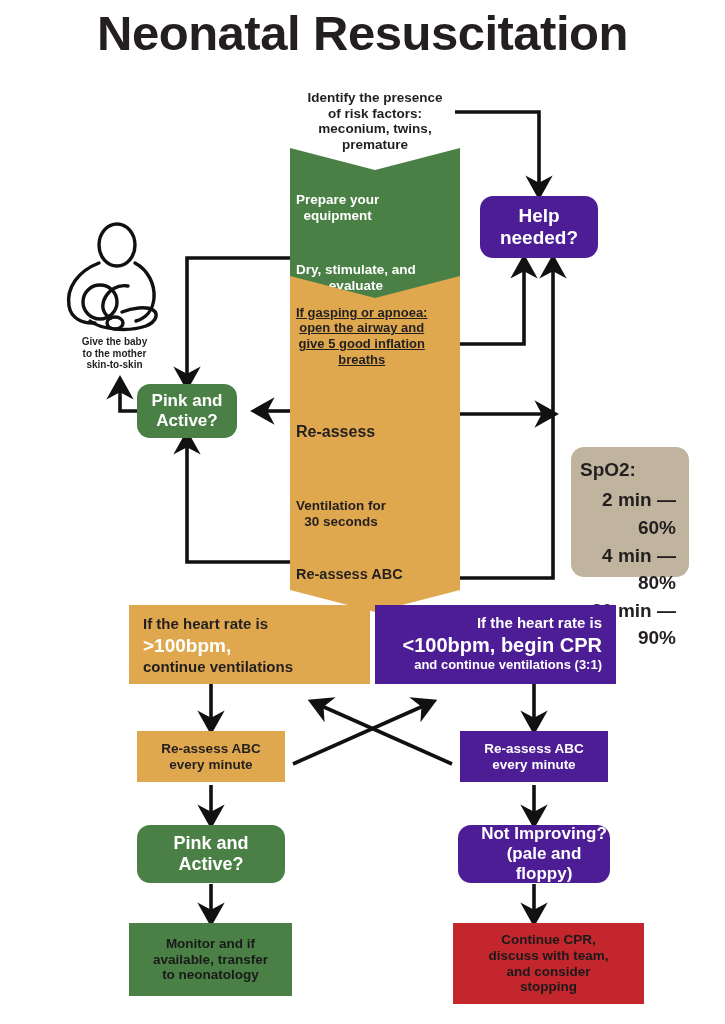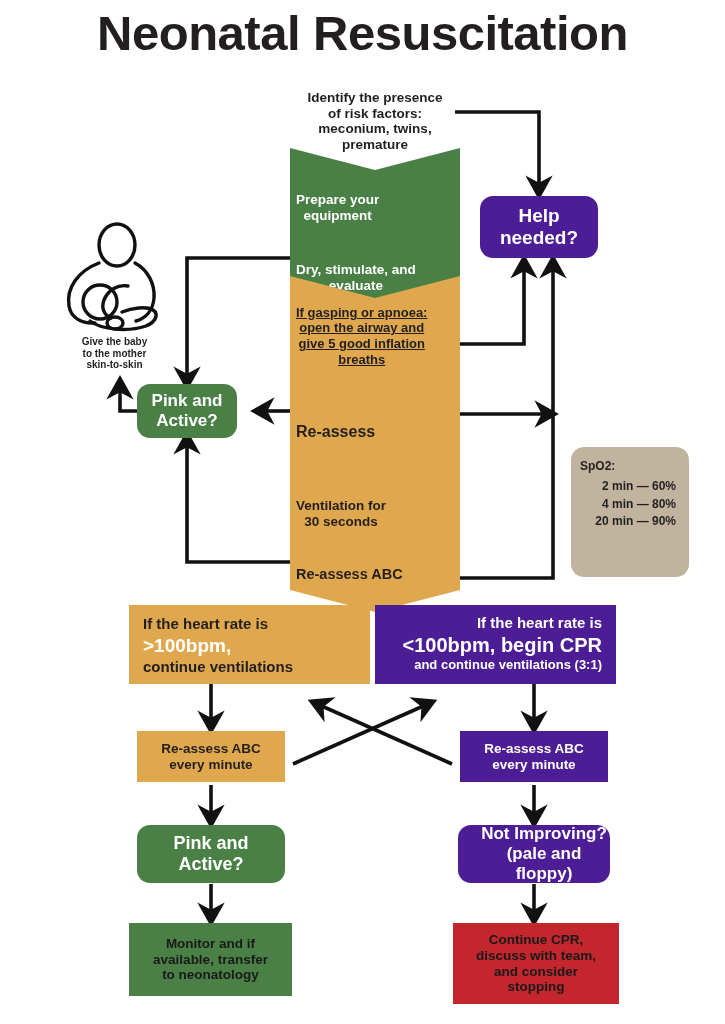--- a/index.html
+++ b/index.html
@@ -137,21 +137,21 @@
     </g>
   </svg>
 
   <div class="txt" style="left:42px;top:336px;width:145px;font-size:10px;">Give the baby<br>to the mother<br>skin-to-skin</div>
 
   <div class="shape green rounded-lg" style="left:137px;top:384px;width:100px;height:54px;font-size:17px;">
     <span>Pink and<br>Active?</span>
   </div>
 
   <div class="shape tan rounded-lg" style="left:571px;top:447px;width:118px;height:130px;
-              display:block;padding:12px 9px 0 9px;text-align:left;font-size:12px;border-radius:13px;">
+              display:block;padding:12px 9px 0 9px;text-align:left;font-size:19px;border-radius:13px;">
     <div style="margin-bottom:5px;">SpO2:</div>
     <div style="text-align:right;padding-right:4px;line-height:1.45;">2 min — 60%</div>
     <div style="text-align:right;padding-right:4px;line-height:1.45;">4 min — 80%</div>
     <div style="text-align:right;padding-right:4px;line-height:1.45;">20 min — 90%</div>
   </div>
 
   <div class="shape gold" style="left:129px;top:605px;width:241px;height:79px;
               display:block;text-align:left;padding:9px 0 0 14px;
               clip-path:polygon(0 0, 100% 0, 100% 100%, 0 100%);">
     <div style="font-size:15px;color:#231F20;line-height:1.3;">If the heart rate is</div>
@@ -179,17 +179,17 @@
   </div>
 
   <div class="shape red" style="left:460px;top:731px;width:148px;height:51px;font-size:13.5px;">
     <span>Re-assess ABC<br>every minute</span>
   </div>
 
   <div class="shape red rounded-lg" style="left:458px;top:825px;width:152px;height:58px;font-size:17px;padding-left:20px;">
     <span>Not Improving?<br>(pale and floppy)</span>
   </div>
 
-  <div class="shape red-dark-text" style="left:453px;top:923px;width:166px;height:81px;font-size:13.5px;">
+  <div class="shape red-dark-text" style="left:453px;top:923px;width:191px;height:81px;font-size:13.5px;">
     <span>Continue CPR,<br>discuss with team,<br>and consider<br>stopping</span>
   </div>
 
 </div>
 
 </body></html>

